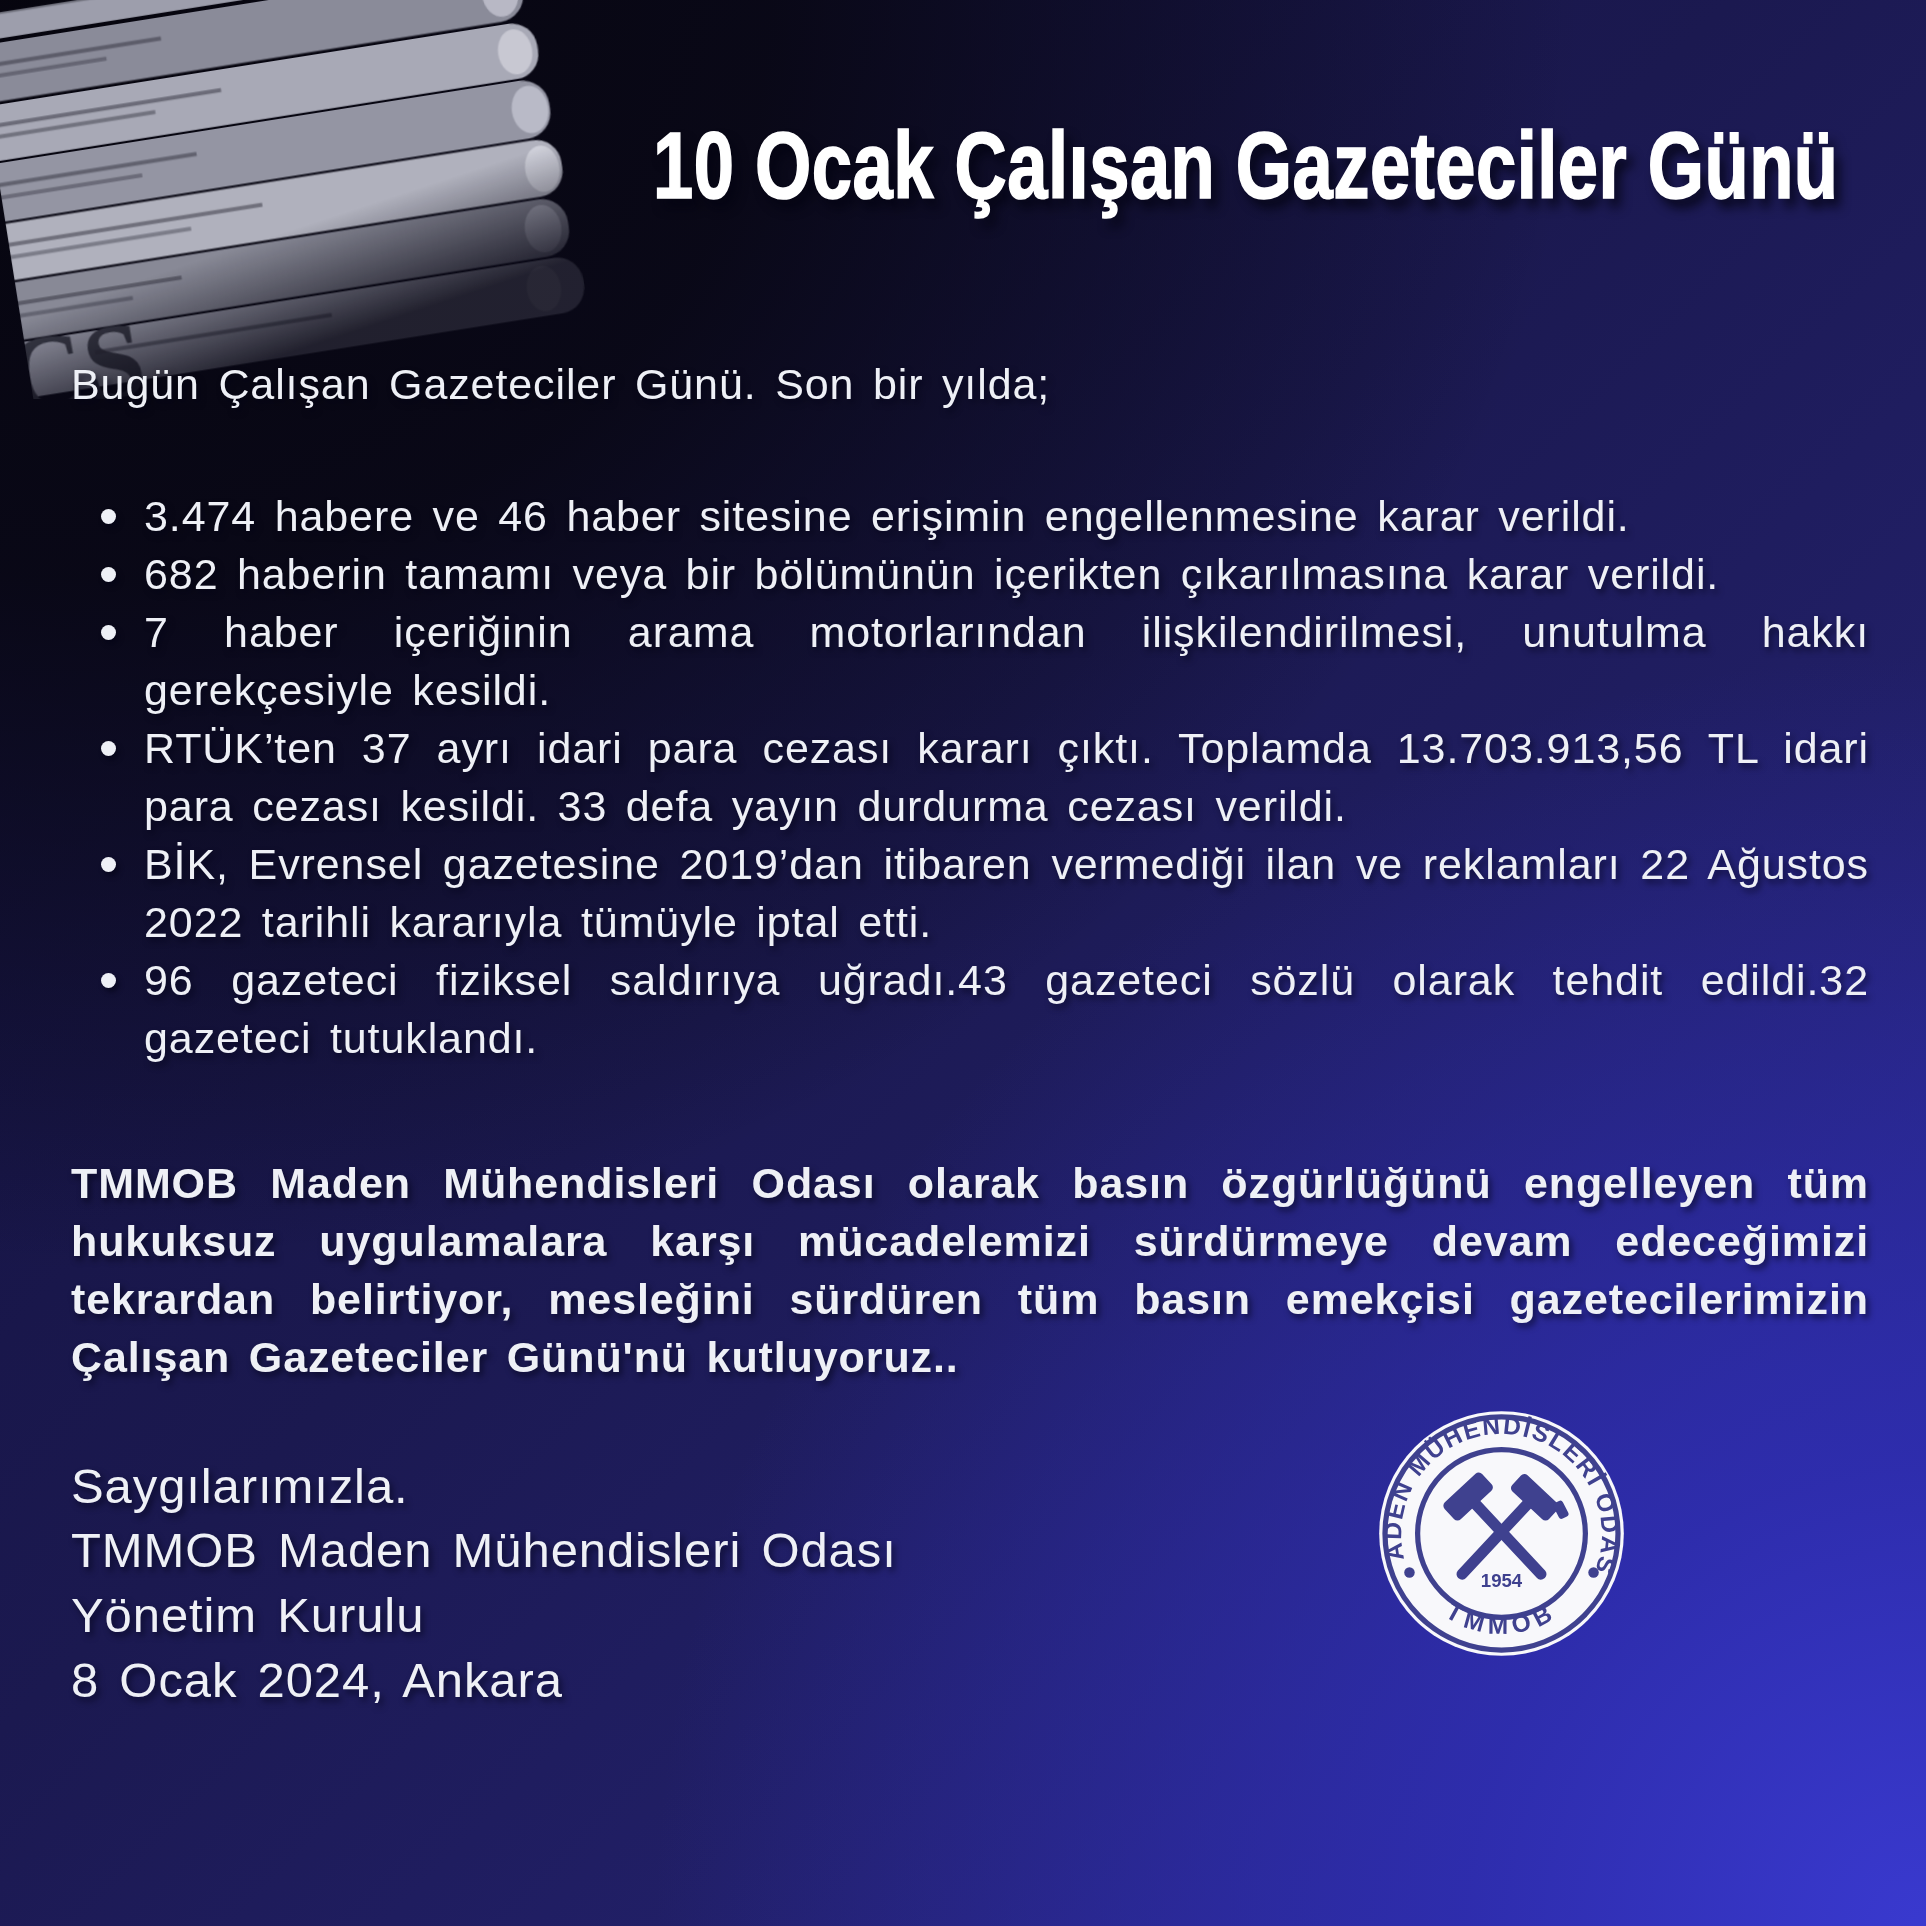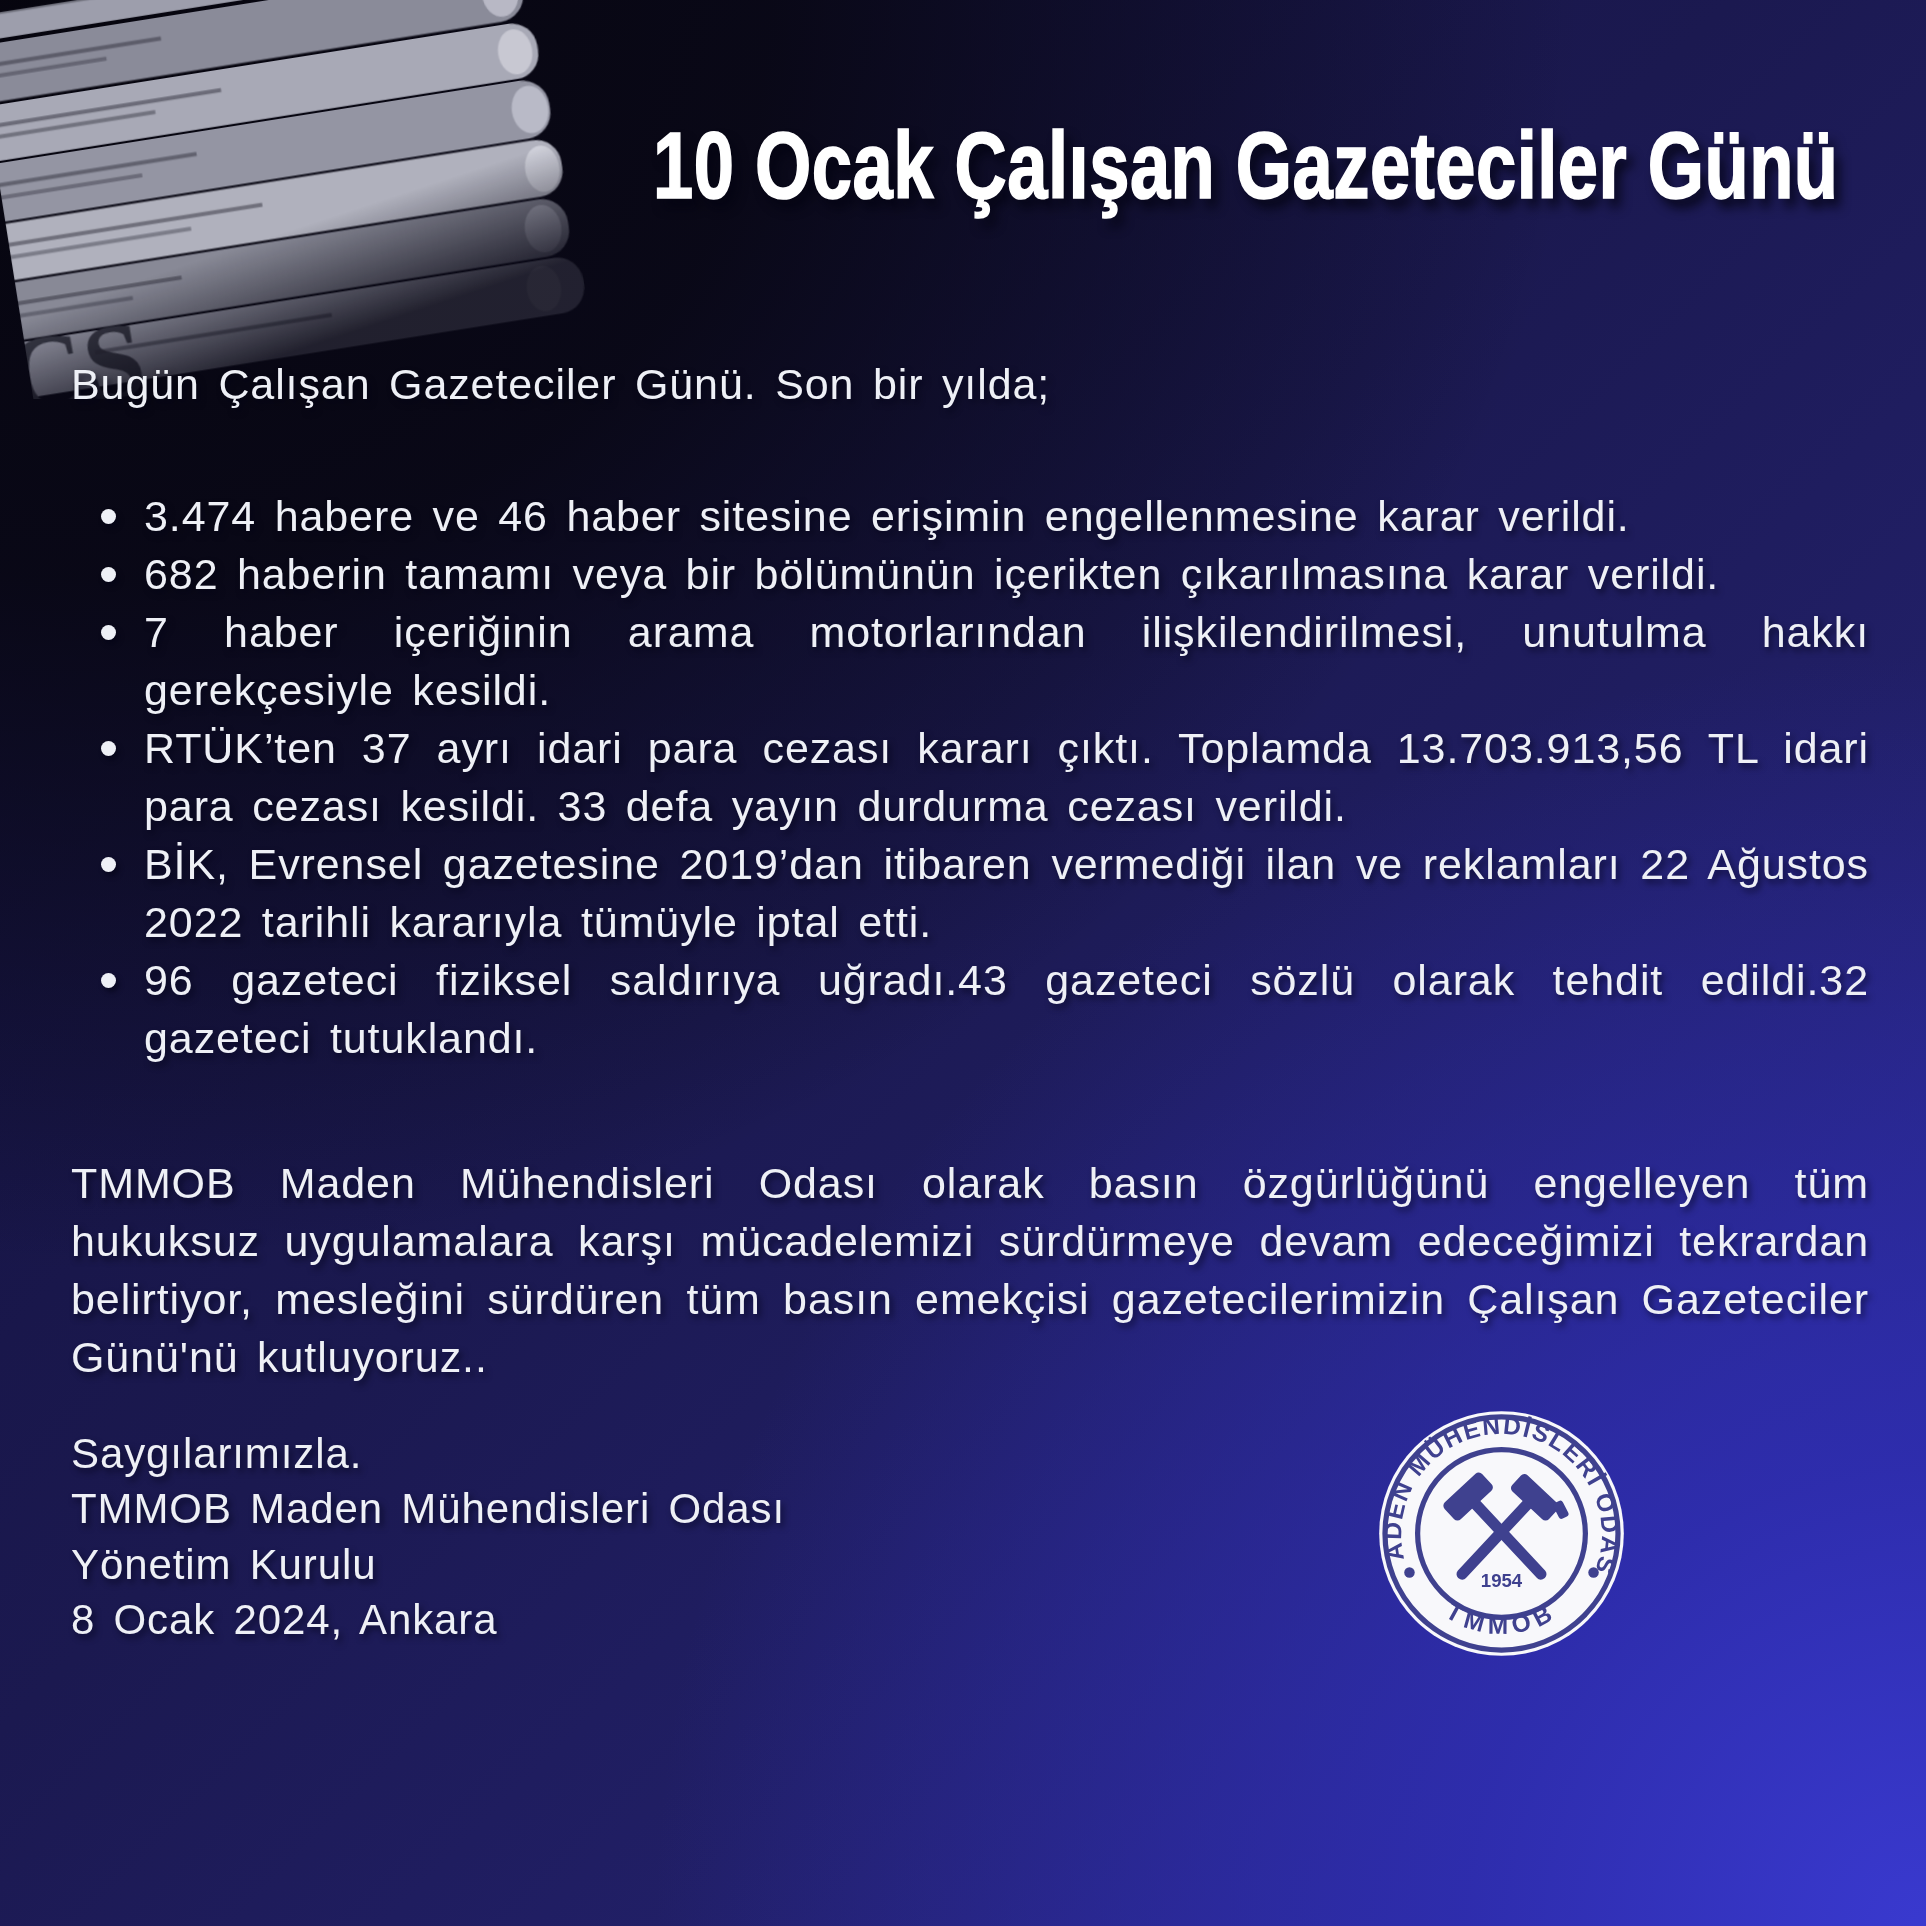--- a/index.html
+++ b/index.html
@@ -70,25 +70,26 @@
     top: 22px;
     width: 15px;
     height: 15px;
     border-radius: 50%;
     background: #eef0f6;
     box-shadow: 2.9px 4px 5.7px rgba(4,4,22,0.6);
   }
   .closing {
     margin: 86px 0 12px 0;
     text-align: justify;
+    font-weight: bold;
   }
   .signature {
-    margin-top: 40px;
+    margin-top: 68px;
     line-height: 1.32;
-    font-size: 42px;
+    font-size: 49px;
   }
   .signature div { white-space: nowrap; }
 
   
   #logo {
     position: absolute;
     left: 1378px;
     top: 1410px;
     width: 247px;
     height: 247px;

